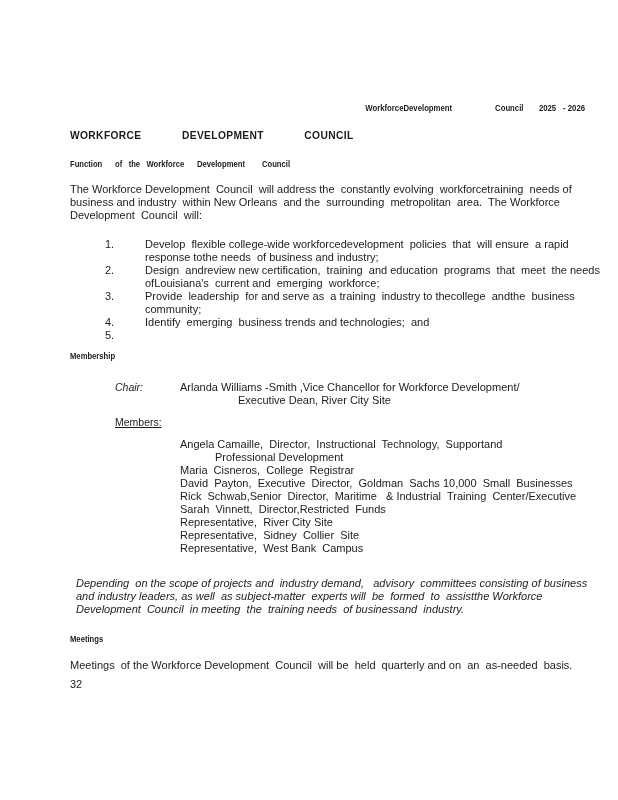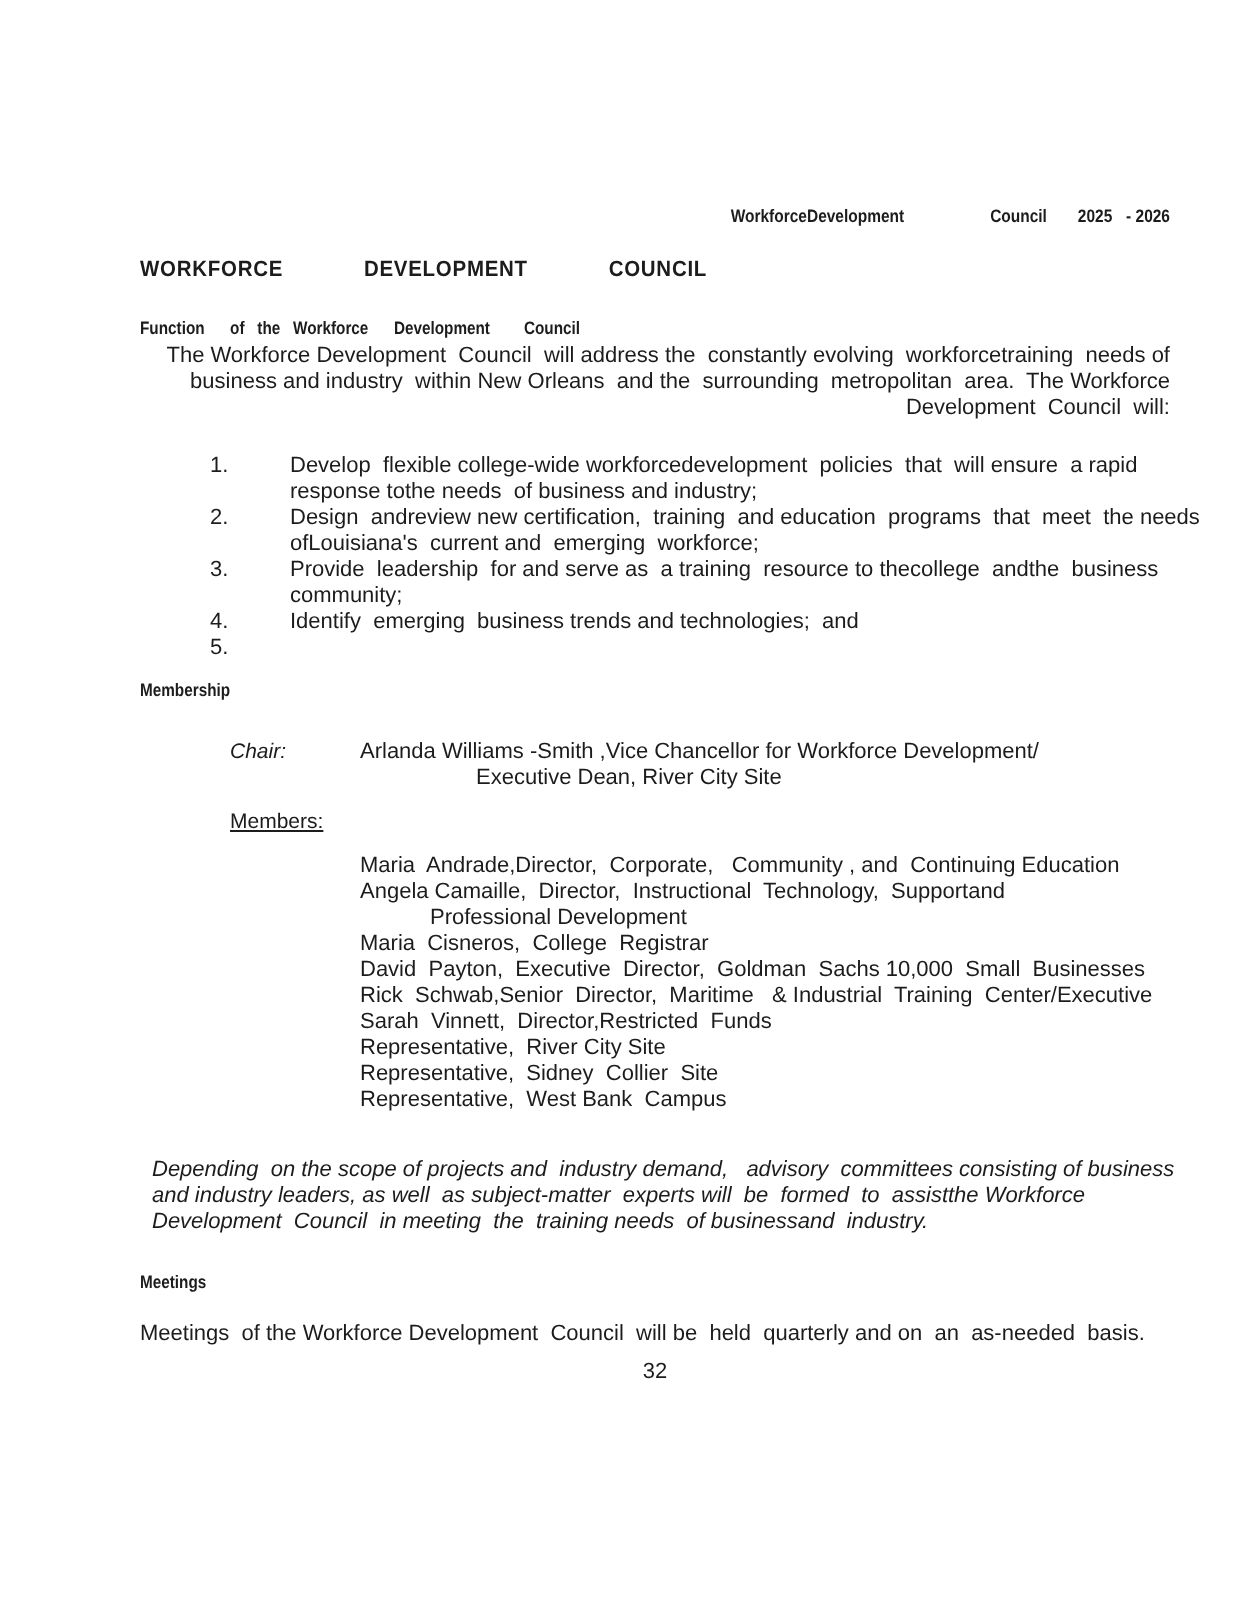--- a/index.html
+++ b/index.html
@@ -31,21 +31,21 @@
     transform: scaleX(0.93); transform-origin: 0 50%;
     white-space: pre;
   }
   .shead {
     font-weight: bold; font-size: 9px; line-height: 11px;
     transform: scaleX(0.85); transform-origin: 0 50%;
     white-space: pre;
     display: block;
   }
   .func-head { margin-top: 17px; }
-  .intro { margin-top: 2px; white-space: pre; text-align: right; }
+  .intro { margin-top: 13px; white-space: pre; }
   .flist { margin-top: 16px; }
   .li { display: flex; }
   .li .num { margin-left: 35px; width: 40px; flex: none; }
   .li .txt { white-space: pre; }
   .membership-head { margin-top: 9px; }
   .chair-row { display: flex; margin-top: 19px; }
   .chair-label { margin-left: 45px; width: 65px; flex: none; font-style: italic; font-size: 10.5px; }
   .chair-line2 { margin-left: 35px; padding-left: 23px; }
   .members-label {
     margin-top: 9px; margin-left: 45px;
@@ -55,21 +55,21 @@
   }
   .member-lines { margin-top: 9px; }
   .mline { margin-left: 110px; white-space: pre; }
   .mline.indent { margin-left: 145px; }
   .advisory {
     margin-top: 22px; margin-left: 6px;
     font-style: italic; white-space: pre;
   }
   .meetings-head { margin-top: 18px; }
   .meetings-text { margin-top: 14px; white-space: pre; }
-  .pagenum { margin-top: 6px; text-align: center; }
+  .pagenum { margin-top: 6px; text-align: left; }
 </style>
 </head>
 <body>
 
 <div class="page">
 
   <div class="hdr">
     <span class="g1">WorkforceDevelopment</span>
     <span class="g2">Council</span>
     <span class="g3">2025</span>
@@ -90,21 +90,21 @@
       <span class="txt">Develop  flexible college-wide workforcedevelopment  policies  that  will ensure  a rapid
 response tothe needs  of business and industry;</span>
     </div>
     <div class="li">
       <span class="num">2.</span>
       <span class="txt">Design  andreview new certification,  training  and education  programs  that  meet  the needs
 ofLouisiana's  current and  emerging  workforce;</span>
     </div>
     <div class="li">
       <span class="num">3.</span>
-      <span class="txt">Provide  leadership  for and serve as  a training  resource to thecollege  andthe  business
+      <span class="txt">Provide  leadership  for and serve as  a training  industry to thecollege  andthe  business
 community;</span>
     </div>
     <div class="li">
       <span class="num">4.</span>
       <span class="txt">Identify  emerging  business trends and technologies;  and</span>
     </div>
     <div class="li">
       <span class="num">5.</span>
     </div>
   </div>
@@ -115,21 +115,20 @@
     <span class="chair-label">Chair:</span>
     <div>
       <div>Arlanda Williams -Smith ,Vice Chancellor  for Workforce Development/</div>
       <div class="chair-line2">Executive Dean,  River  City Site</div>
     </div>
   </div>
 
   <span class="members-label">Members:</span>
 
   <div class="member-lines">
-    <div class="mline">Maria  Andrade,Director,  Corporate,   Community , and  Continuing Education</div>
     <div class="mline">Angela Camaille,  Director,  Instructional  Technology,  Supportand</div>
     <div class="mline indent">Professional Development</div>
     <div class="mline">Maria  Cisneros,  College  Registrar</div>
     <div class="mline">David  Payton,  Executive  Director,  Goldman  Sachs 10,000  Small  Businesses</div>
     <div class="mline">Rick  Schwab,Senior  Director,  Maritime   &amp; Industrial  Training  Center/Executive</div>
     <div class="mline">Sarah  Vinnett,  Director,Restricted  Funds</div>
     <div class="mline">Representative,  River City Site</div>
     <div class="mline">Representative,  Sidney  Collier  Site</div>
     <div class="mline">Representative,  West Bank  Campus</div>
   </div>

